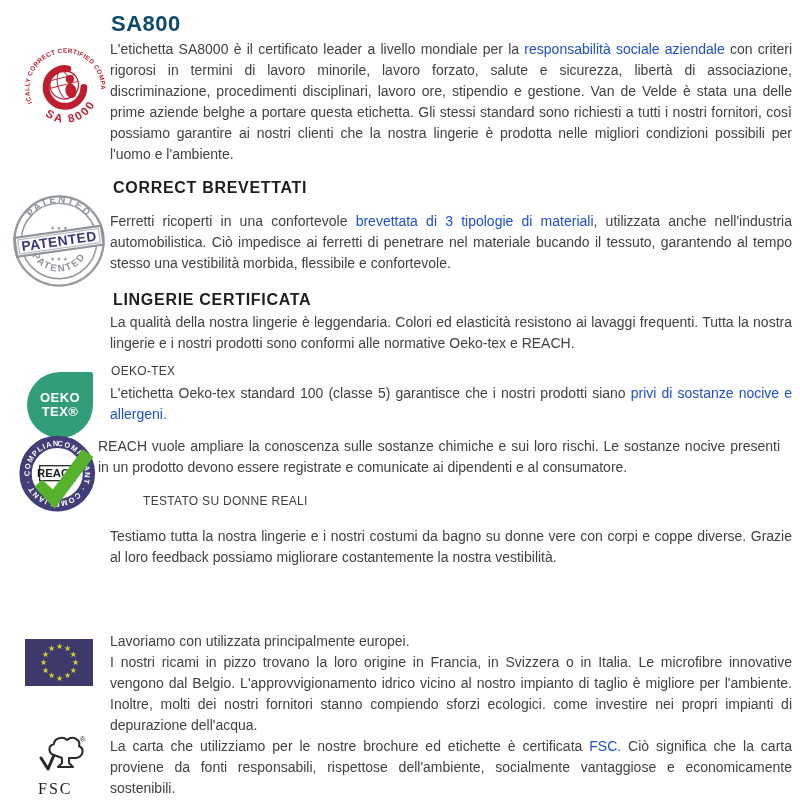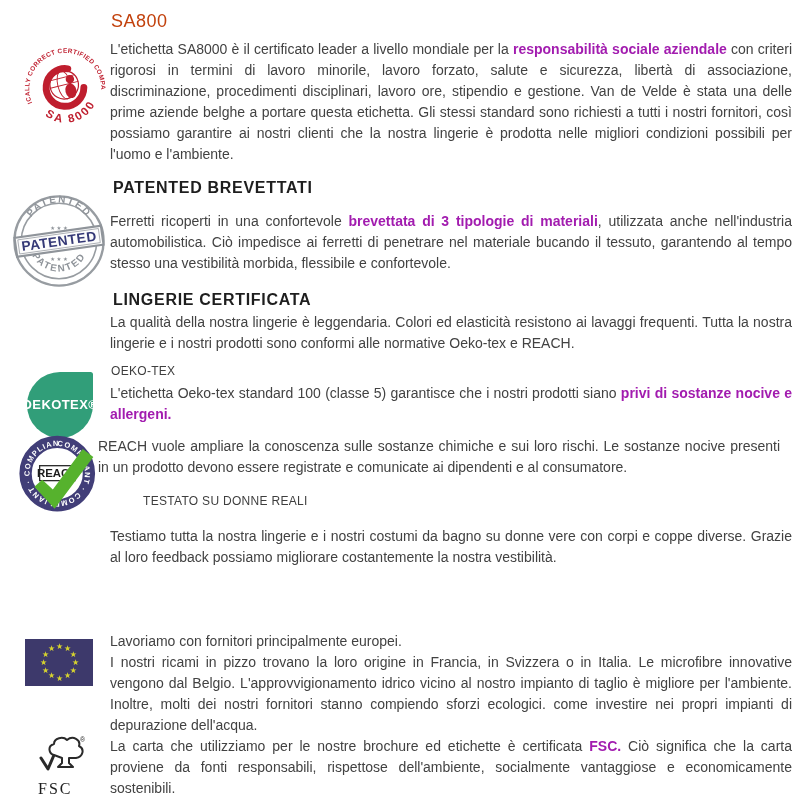--- a/index.html
+++ b/index.html
@@ -1,26 +1,26 @@
 <!DOCTYPE html>
 <html><head>
 <meta charset="utf-8">
 <style>
   * { margin:0; padding:0; box-sizing:border-box; }
   html,body { width:800px; height:800px; background:#ffffff;
     font-family:"Liberation Sans", sans-serif; }
   .page { position:relative; width:800px; height:800px; overflow:hidden; background:#fff; }
   .abs { position:absolute; }
   .body-text { font-size:14px; line-height:21px; color:#424242; text-align:justify; }
-  .body-text b, .body-text strong { font-weight:700; color:#a21caf; }
-  .h1 { font-size:18px; font-weight:400; color:#c2410c; letter-spacing:.5px; }
+  .body-text b, .body-text strong { font-weight:400; color:#1d4ed8; }
+  .h1 { font-size:22px; font-weight:700; color:#0c4a6e; letter-spacing:.5px; }
   .h2 { font-size:16px; font-weight:700; color:#1e1e1e; letter-spacing:.7px; }
   .lbl { font-size:12px; color:#3e3e3e; letter-spacing:.3px; }
   .oeko-badge { width:66px; height:66px; background:#319e79; border-radius:52% 4% 52% 52%;
-    display:flex; flex-direction:row; align-items:center; justify-content:center; }
+    display:flex; flex-direction:column; align-items:center; justify-content:center; }
   .oeko-badge .t { color:#fff; font-weight:700; font-size:13px; line-height:14px; letter-spacing:.4px; }
   .eu-flag { background:#3d396b; width:68px; height:47px; position:relative; }
   .eu-star { position:absolute; width:9px; text-align:center; font-size:8px; line-height:8px; color:#d6d32f; }
   .fsc-wrap { width:56px; text-align:left; }
   .fsc-label { font-family:"Liberation Serif", serif; font-size:16px; letter-spacing:2px;
     color:#1e1e1e; margin-top:1px; }
 </style>
 </head>
 <body>
 
@@ -45,21 +45,21 @@
         <textPath href="#sealTop" startOffset="50%" text-anchor="middle">ETHICALLY CORRECT CERTIFIED COMPANY</textPath>
       </text>
       <text font-size="12.5" font-weight="800" fill="#bf1e2e" letter-spacing="2.5">
         <textPath href="#sealBottom" startOffset="50%" text-anchor="middle">SA 8000</textPath>
       </text>
     </svg>
   </div>
 
   <div class="abs body-text" style="left:110px; top:39px; width:682px;"><span>L'etichetta SA8000 è il certificato leader a livello mondiale per la </span><b>responsabilità sociale aziendale</b><span> con criteri rigorosi in termini di lavoro minorile, lavoro forzato, salute e sicurezza, libertà di associazione, discriminazione, procedimenti disciplinari, lavoro ore, stipendio e gestione. Van de Velde è stata una delle prime aziende belghe a portare questa etichetta. Gli stessi standard sono richiesti a tutti i nostri fornitori, così possiamo garantire ai nostri clienti che la nostra lingerie è prodotta nelle migliori condizioni possibili per l'uomo e l'ambiente.</span></div>
 
-  <div class="abs h2" style="left:113px; top:179px;">PATENTED BREVETTATI</div>
+  <div class="abs h2" style="left:113px; top:179px;">CORRECT BREVETTATI</div>
 
   <div class="abs" style="left:10px; top:192px; width:98px; height:98px;">
     <svg width="98" height="98" viewBox="0 0 100 100">
       <defs>
         <path id="patTop" d="M 17 53 A 34 34 0 1 1 83 53"></path>
         <path id="patBottom" d="M 20 58 A 31 31 0 0 0 80 58"></path>
       </defs>
       <circle cx="50" cy="50" r="45.5" fill="#ffffff" stroke="#979ca1" stroke-width="2.4"></circle>
       <circle cx="50" cy="50" r="38.5" fill="none" stroke="#979ca1" stroke-width="1.6"></circle>
       <text font-size="10" font-weight="800" fill="#8f949a" letter-spacing="1.8">
@@ -117,21 +117,21 @@
     <span class="eu-star" style="left:43.9px; top:27.5px;">★</span>
     <span class="eu-star" style="left:38px; top:33.4px;">★</span>
     <span class="eu-star" style="left:30px; top:35.5px;">★</span>
     <span class="eu-star" style="left:22px; top:33.4px;">★</span>
     <span class="eu-star" style="left:16.1px; top:27.5px;">★</span>
     <span class="eu-star" style="left:14px; top:19.5px;">★</span>
     <span class="eu-star" style="left:16.1px; top:11.5px;">★</span>
     <span class="eu-star" style="left:22px; top:5.6px;">★</span>
   </div>
   <div class="abs" style="left:110px; top:631px; width:682px;">
-    <div class="body-text" style="text-align:left;">Lavoriamo con fornitori principalmente europei.</div>
+    <div class="body-text" style="text-align:left;">Lavoriamo con utilizzata principalmente europei.</div>
     <div class="body-text">I nostri ricami in pizzo trovano la loro origine in Francia, in Svizzera o in Italia. Le microfibre innovative vengono dal Belgio. L'approvvigionamento idrico vicino al nostro impianto di taglio è migliore per l'ambiente. Inoltre, molti dei nostri fornitori stanno compiendo sforzi ecologici. come investire nei propri impianti di depurazione dell'acqua.</div>
   </div>
 
   <div class="abs fsc-wrap" style="left:38px; top:735px;">
     <svg width="48" height="40" viewBox="0 0 48 40">
       <path d="M 3 23 L 10 34 L 16 20" fill="none" stroke="#2a2a2a" stroke-width="3" stroke-linecap="round" stroke-linejoin="round"></path>
       <path d="M 16 20 C 11 19 9 11 16 9 C 16 3 25 1 29 5 C 35 0 43 5 41 11 C 47 14 45 22 38 23 L 31 23 L 31 28 L 35 32 L 20 32 L 24 28 L 24 23 Z" fill="#ffffff" stroke="#2a2a2a" stroke-width="2" stroke-linejoin="round"></path>
       <text x="42" y="7" font-size="7" fill="#2a2a2a">®</text>
     </svg>
     <div class="fsc-label">FSC</div>

